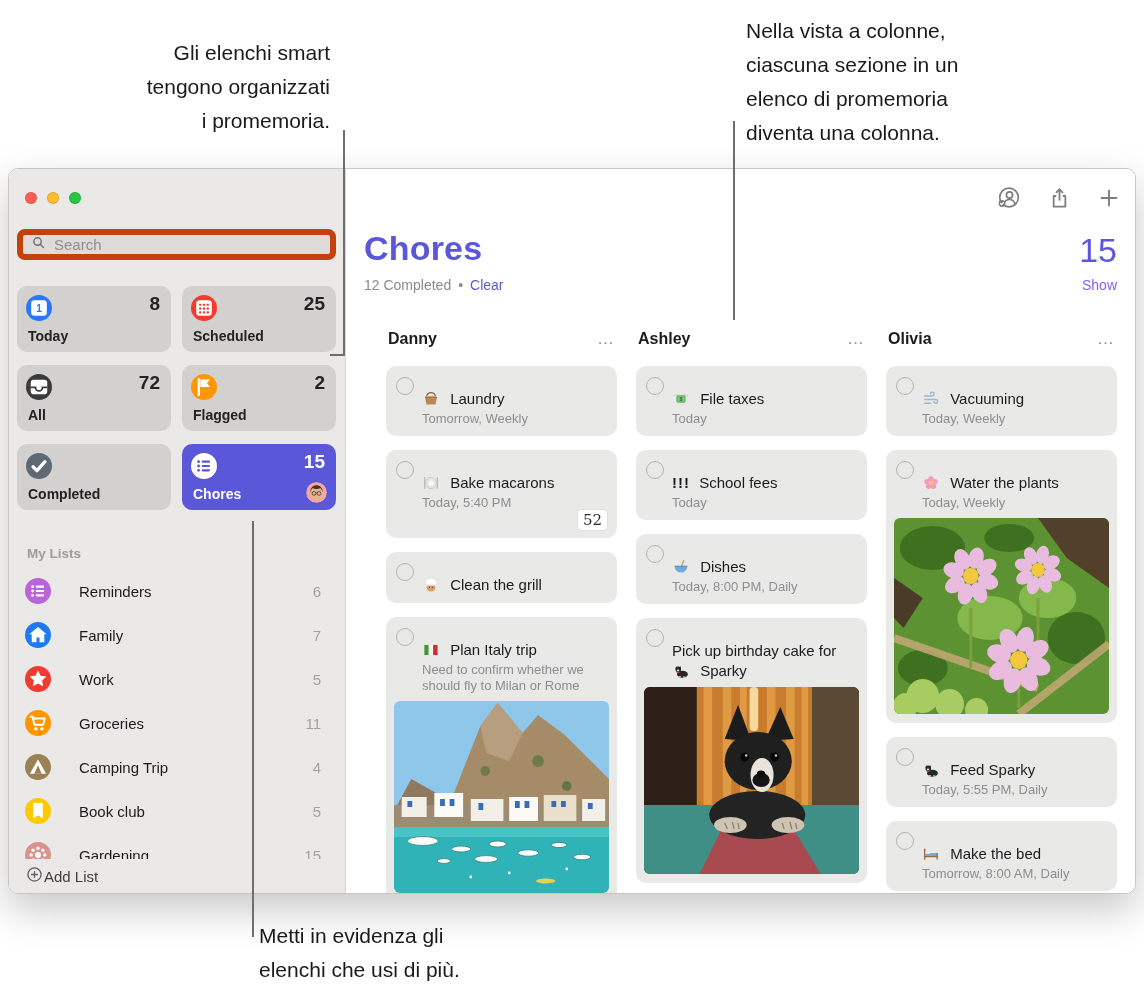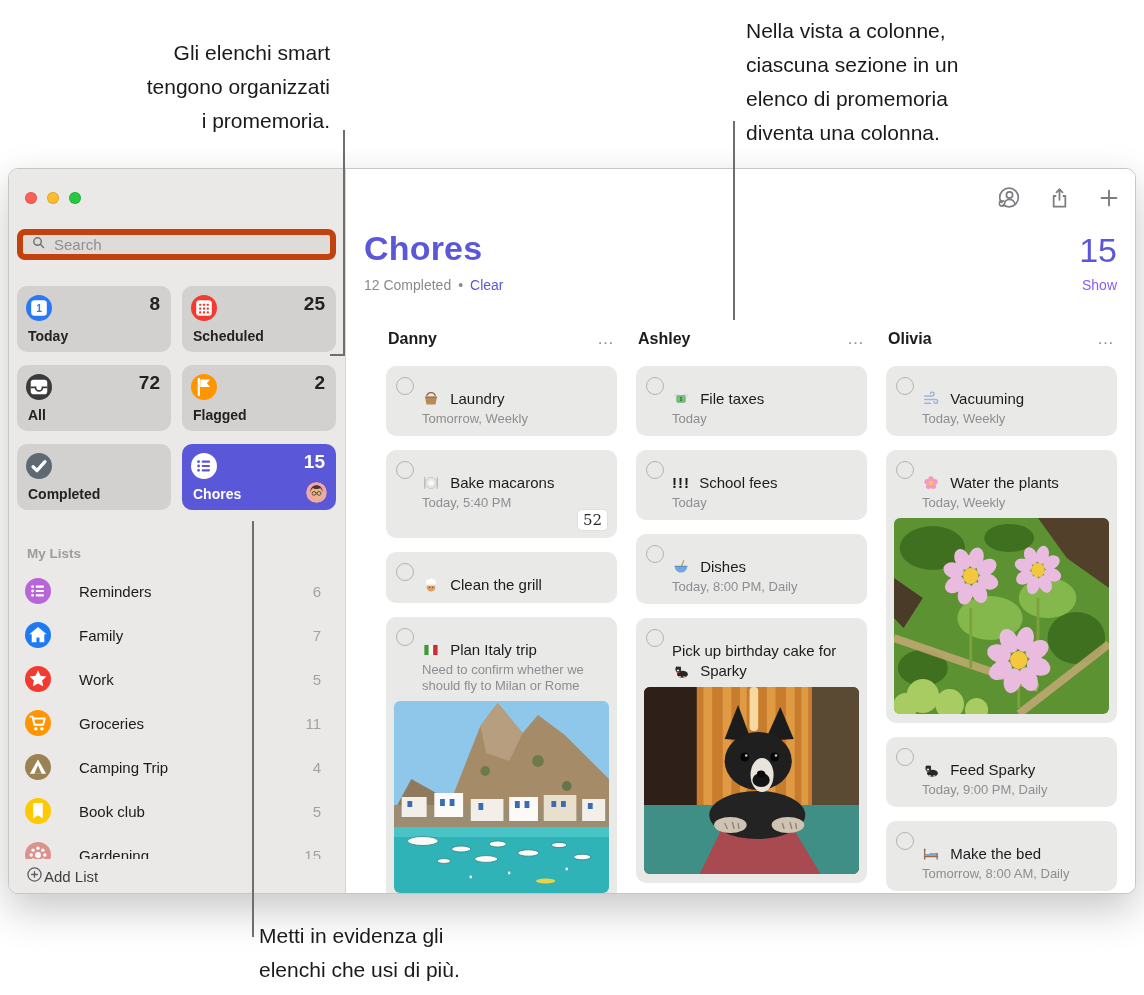--- a/index.html
+++ b/index.html
@@ -661,21 +661,21 @@
                       <circle cx="7" cy="8.2" r="3.1" fill="#2b2b2b"></circle>
                       <ellipse cx="6.7" cy="9.4" rx="1.3" ry="1" fill="#e8e2d8"></ellipse>
                       <rect x="5" y="10.8" width="4" height="1.2" rx=".6" fill="#c83232"></rect>
                       <ellipse cx="8.6" cy="16.4" rx="1.7" ry=".9" fill="#cfc3b2"></ellipse>
                       <ellipse cx="13.6" cy="16.6" rx="1.7" ry=".9" fill="#cfc3b2"></ellipse>
                     </svg></span>
         
         <span class="title">Feed Sparky</span>
       </div>
 
-      <div class="detail">Today, 9:00 PM, Daily</div>
+      <div class="detail">Today, 5:55 PM, Daily</div>
 
     </div>
               <div class="card">
       <span class="circle"></span>
       <div class="title-row">
         <span class="chip"><svg viewBox="0 0 20 20">
                       <path d="M3 4.6v11" stroke="#9a6b43" stroke-width="1.6" stroke-linecap="round"></path>
                       <rect x="3" y="9" width="14.4" height="3.6" rx="1" fill="#7ca7d8"></rect>
                       <rect x="3.8" y="7.6" width="4.8" height="2.2" rx="1" fill="#f4f2ee"></rect>
                       <path d="M3 12.8h14.4M16.8 9.4v6.2" stroke="#9a6b43" stroke-width="1.4" stroke-linecap="round"></path>

